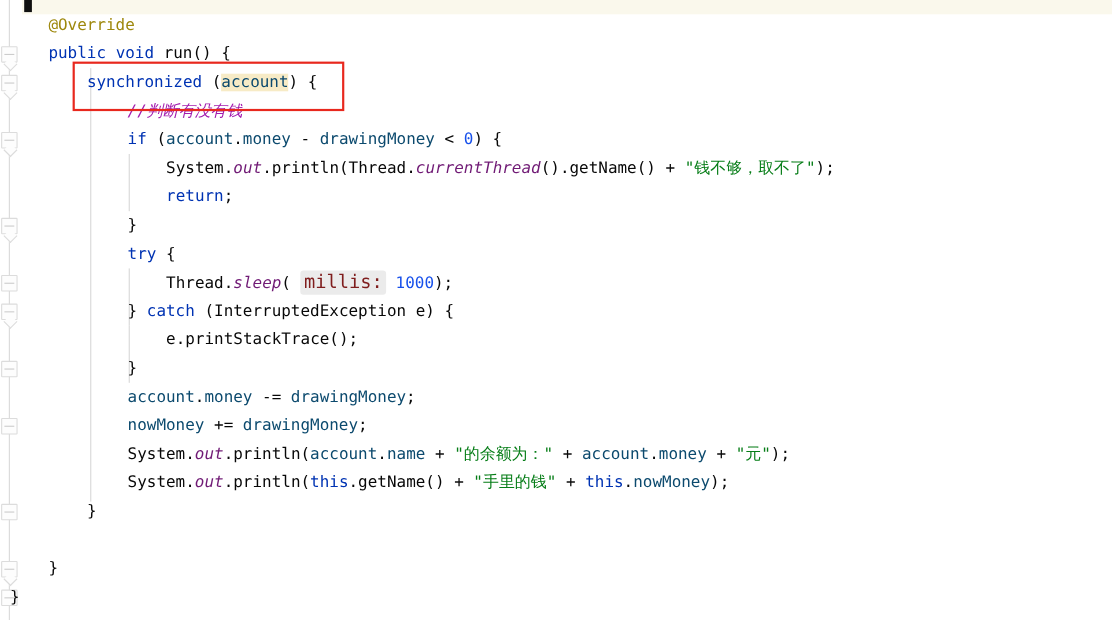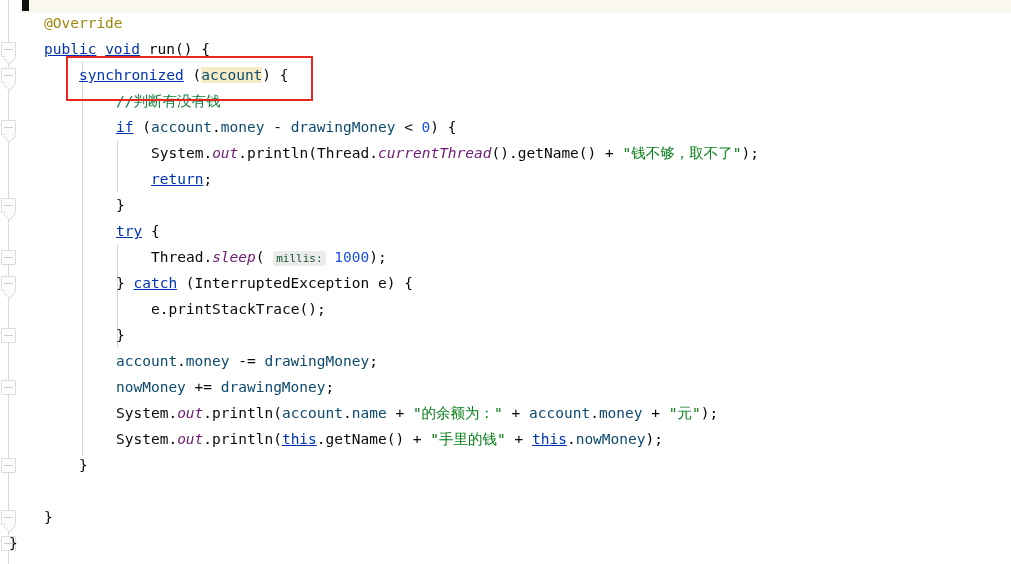--- a/index.html
+++ b/index.html
@@ -89,37 +89,37 @@
   }
   .code-line {
     position: absolute;
     left: 0;
     height: 26px;
     line-height: 26px;
     white-space: pre;
   }
 
   
-  .kw      { color: #0033B3; text-decoration: underline; }
+  .kw      { color: #0033B3; }
   .plain   { color: #080808; }
   .field   { color: #0c4a6e; }
   .fieldi  { color: #701a75; font-style: italic; }
   .str     { color: #067D17; }
   .num     { color: #1750EB; }
   .anno    { color: #9E880D; }
-  .comment { color: #15803d; }
+  .comment { color: #a21caf; font-style: italic; }
   .hl-ident{ background: #f7ebc6; }
 
   
   .inlay {
     background: #ebebeb;
-    color: #14532d;
+    color: #7f1d1d;
     border-radius: 3px;
     padding: 1px 3px;
-    font-size: 11px;
+    font-size: 17px;
     font-style: normal;
   }
 
   
   #annotation-box {
     position: absolute;
     left: 66px; top: 56px;
     width: 247px; height: 45px;
     border: 2px solid #e8281e;
     pointer-events: none;

